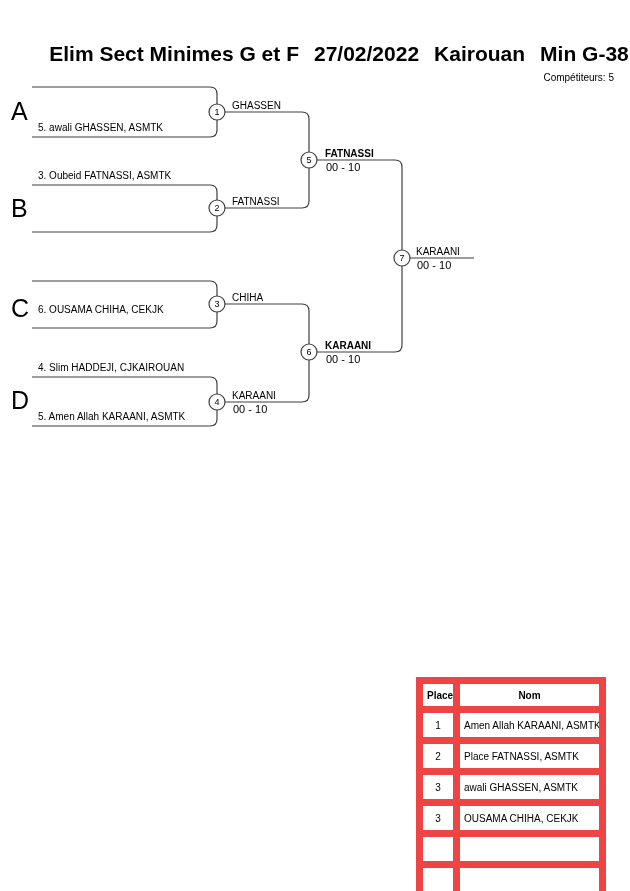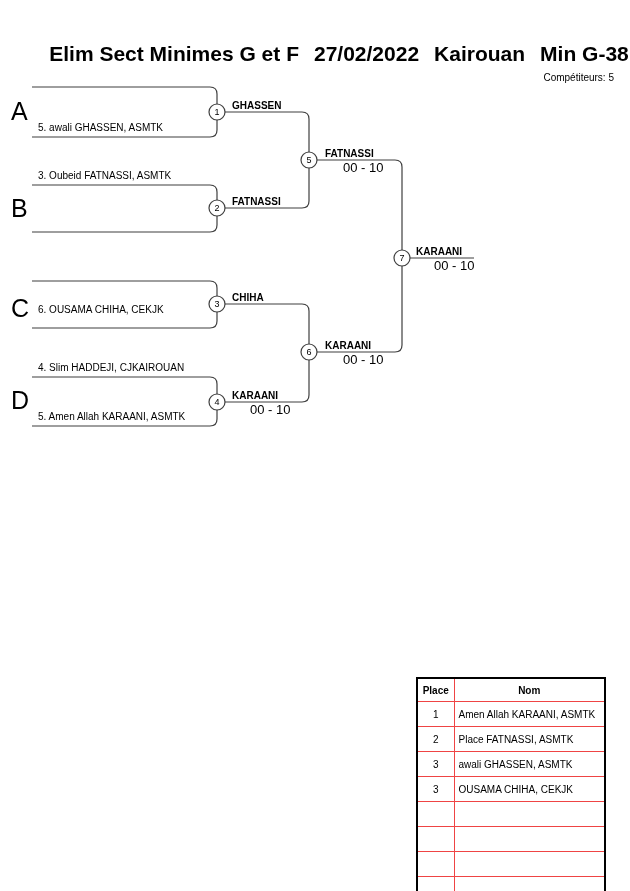--- a/index.html
+++ b/index.html
@@ -25,39 +25,39 @@
   .sec-letter{
     position:absolute;left:11px;
     font-size:25px;line-height:25px;font-weight:400;
   }
   .entry{
     position:absolute;left:38px;
     font-size:10px;line-height:12px;white-space:nowrap;
   }
   .winner{
     position:absolute;
-    font-size:10px;line-height:12px;white-space:nowrap;font-weight:bold;
+    font-size:10px;line-height:12px;white-space:nowrap;
   }
   .winner.bold{font-weight:bold;}
   .score{
     position:absolute;
-    font-size:13px;line-height:9px;white-space:nowrap;margin-left:17px;
+    font-size:11px;line-height:9px;white-space:nowrap;
   }
   .results-title{
     position:absolute;left:416px;top:655px;width:190px;
     text-align:center;font-size:12px;font-weight:bold;
   }
   table.results{
     position:absolute;left:416px;top:677px;width:190px;
     border-collapse:collapse;table-layout:fixed;
     border:2px solid #000;
     font-size:10px;
   }
   table.results th, table.results td{
-    border:1px solid #ef4444;
+    border:7px solid #ef4444;
     padding:4px;
     overflow:hidden;white-space:nowrap;
   }
   table.results th{height:14px;font-weight:bold;text-align:center;}
   table.results td{height:16px;}
   .col-place{width:37px;}
   td.place-cell{text-align:center;}
   td.nom-cell{text-align:left;padding-left:5px;}
 </style>
 </head>

